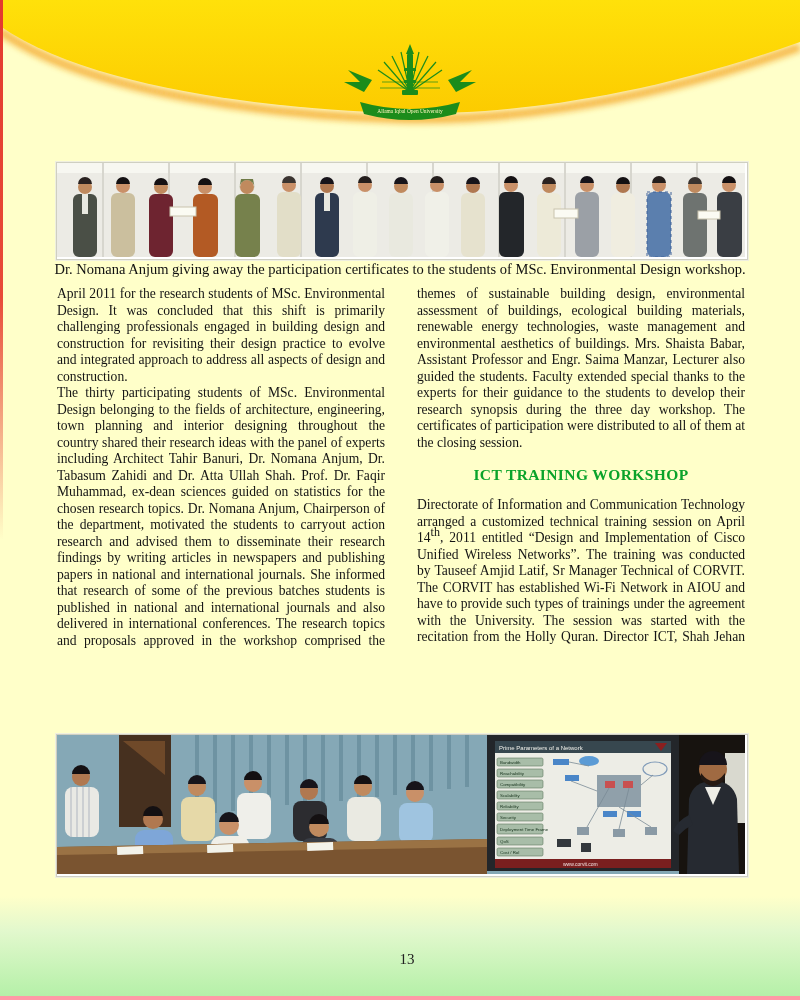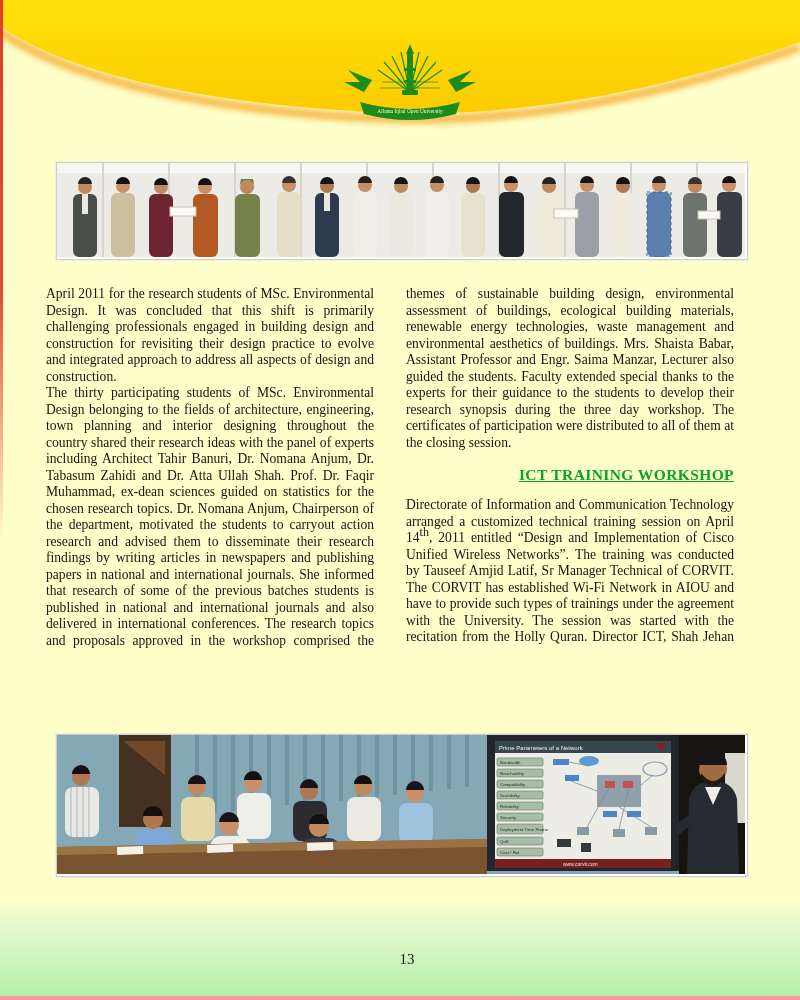--- a/index.html
+++ b/index.html
@@ -15,27 +15,27 @@
   .logo{position:absolute;left:338px;top:40px;width:144px;height:90px;}
   .photo{position:absolute;left:56px;width:690px;background:#fff;
     border:1px solid #cfcfc2;box-shadow:0 0 0 1px #efefdf;}
   .photo svg{display:block;}
   #photo1{top:162px;height:96px;}
   #photo2{top:734px;height:141px;}
   .caption{position:absolute;left:40px;width:720px;text-align:center;
     font-size:14.5px;color:#101010;}
   #caption1{top:261px;}
   #caption2{top:879px;}
-  .cols{position:absolute;left:46px;top:286px;width:688px;display:flex;gap:32px;}
+  .cols{position:absolute;left:57px;top:286px;width:688px;display:flex;gap:32px;}
   .col{flex:1 1 0;min-width:0;}
   .col p{margin:0;font-size:13.6px;line-height:16.5px;text-align:justify;}
   .col p.cont{text-align-last:justify;}
   .col sup{font-size:12px;line-height:0;}
-  .ict-heading{margin:15px 0 13px 0;text-align:right;font-size:15.5px;
-    font-weight:bold;color:#0AA32A;letter-spacing:.4px;text-decoration:underline;}
+  .ict-heading{margin:15px 0 13px 0;text-align:center;font-size:15.5px;
+    font-weight:bold;color:#0AA32A;letter-spacing:.4px;}
   .green-fade{position:absolute;left:0;bottom:4px;width:100%;height:100px;
     background:linear-gradient(to bottom,rgba(236,250,200,0) 0%,#E2F8CD 35%,#B5F0A8 100%);}
   .page-num{position:absolute;left:0;bottom:32px;width:100%;text-align:center;
     font-size:15px;color:#202020;padding-left:7px;}
 </style>
 </head>
 <body>
 
 <div class="page">
 
@@ -199,20 +199,21 @@
         <g>
             <circle cx="672" cy="22" r="7" fill="#C99068"></circle>
             <path d="M665,20a7,7 0 0 1 14,0z" fill="#141012"></path>
             <rect x="660" y="29" width="25" height="65" rx="6" fill="#3A3E44"></rect>
           </g>
         <rect x="641" y="48" width="22" height="8" fill="#FBFBF3" stroke="#C9C4AE" stroke-width="1"></rect>
       </g>
     </svg>
   </figure>
 
+  <div class="caption" id="caption1">Dr. Nomana Anjum giving away the participation certificates to the students of MSc. Environmental Design workshop.</div>
 
   <div class="cols">
     <div class="col">
       <p>April 2011 for the research students of MSc. Environmental Design.  It was concluded that this shift is primarily challenging professionals engaged in building design and construction for revisiting their design practice to evolve and integrated approach to address all aspects of design and construction.</p>
       <p class="cont">The thirty participating students of MSc. Environmental Design belonging to the fields of architecture, engineering, town planning and interior designing throughout the country shared their research ideas with the panel of experts including Architect Tahir Banuri, Dr. Nomana Anjum, Dr. Tabasum Zahidi and Dr. Atta Ullah Shah. Prof. Dr. Faqir Muhammad, ex-dean sciences guided on statistics for the chosen research topics.  Dr. Nomana Anjum, Chairperson of the department, motivated the students to carryout action research and advised them to disseminate their research findings by writing articles in newspapers and publishing papers in national and international journals.  She informed that research of some of the previous batches students is published in national and international journals and also delivered in international conferences.  The research topics and proposals approved in the workshop comprised the</p>
     </div>
     <div class="col">
       <p>themes of sustainable building design, environmental assessment of buildings, ecological building materials, renewable energy technologies, waste management and environmental aesthetics of buildings.  Mrs. Shaista Babar, Assistant Professor and Engr. Saima Manzar, Lecturer also guided the students.  Faculty extended special thanks to the experts for their guidance to the students to develop their research synopsis during the three day workshop.  The certificates of participation were distributed to all of them at the closing session.</p>
       <h3 class="ict-heading">ICT TRAINING WORKSHOP</h3>
       <p class="cont"><span>Directorate of Information and Communication Technology arranged a customized technical training session on April 14</span><sup>th</sup><span>, 2011 entitled “Design and Implementation of Cisco Unified Wireless Networks”.  The training was conducted by Tauseef Amjid Latif, Sr Manager Technical of CORVIT.  The CORVIT has established Wi-Fi Network in AIOU and have to provide such types of trainings under the agreement with the University. The session was started with the recitation from the Holly Quran.   Director ICT, Shah Jehan</span></p>

